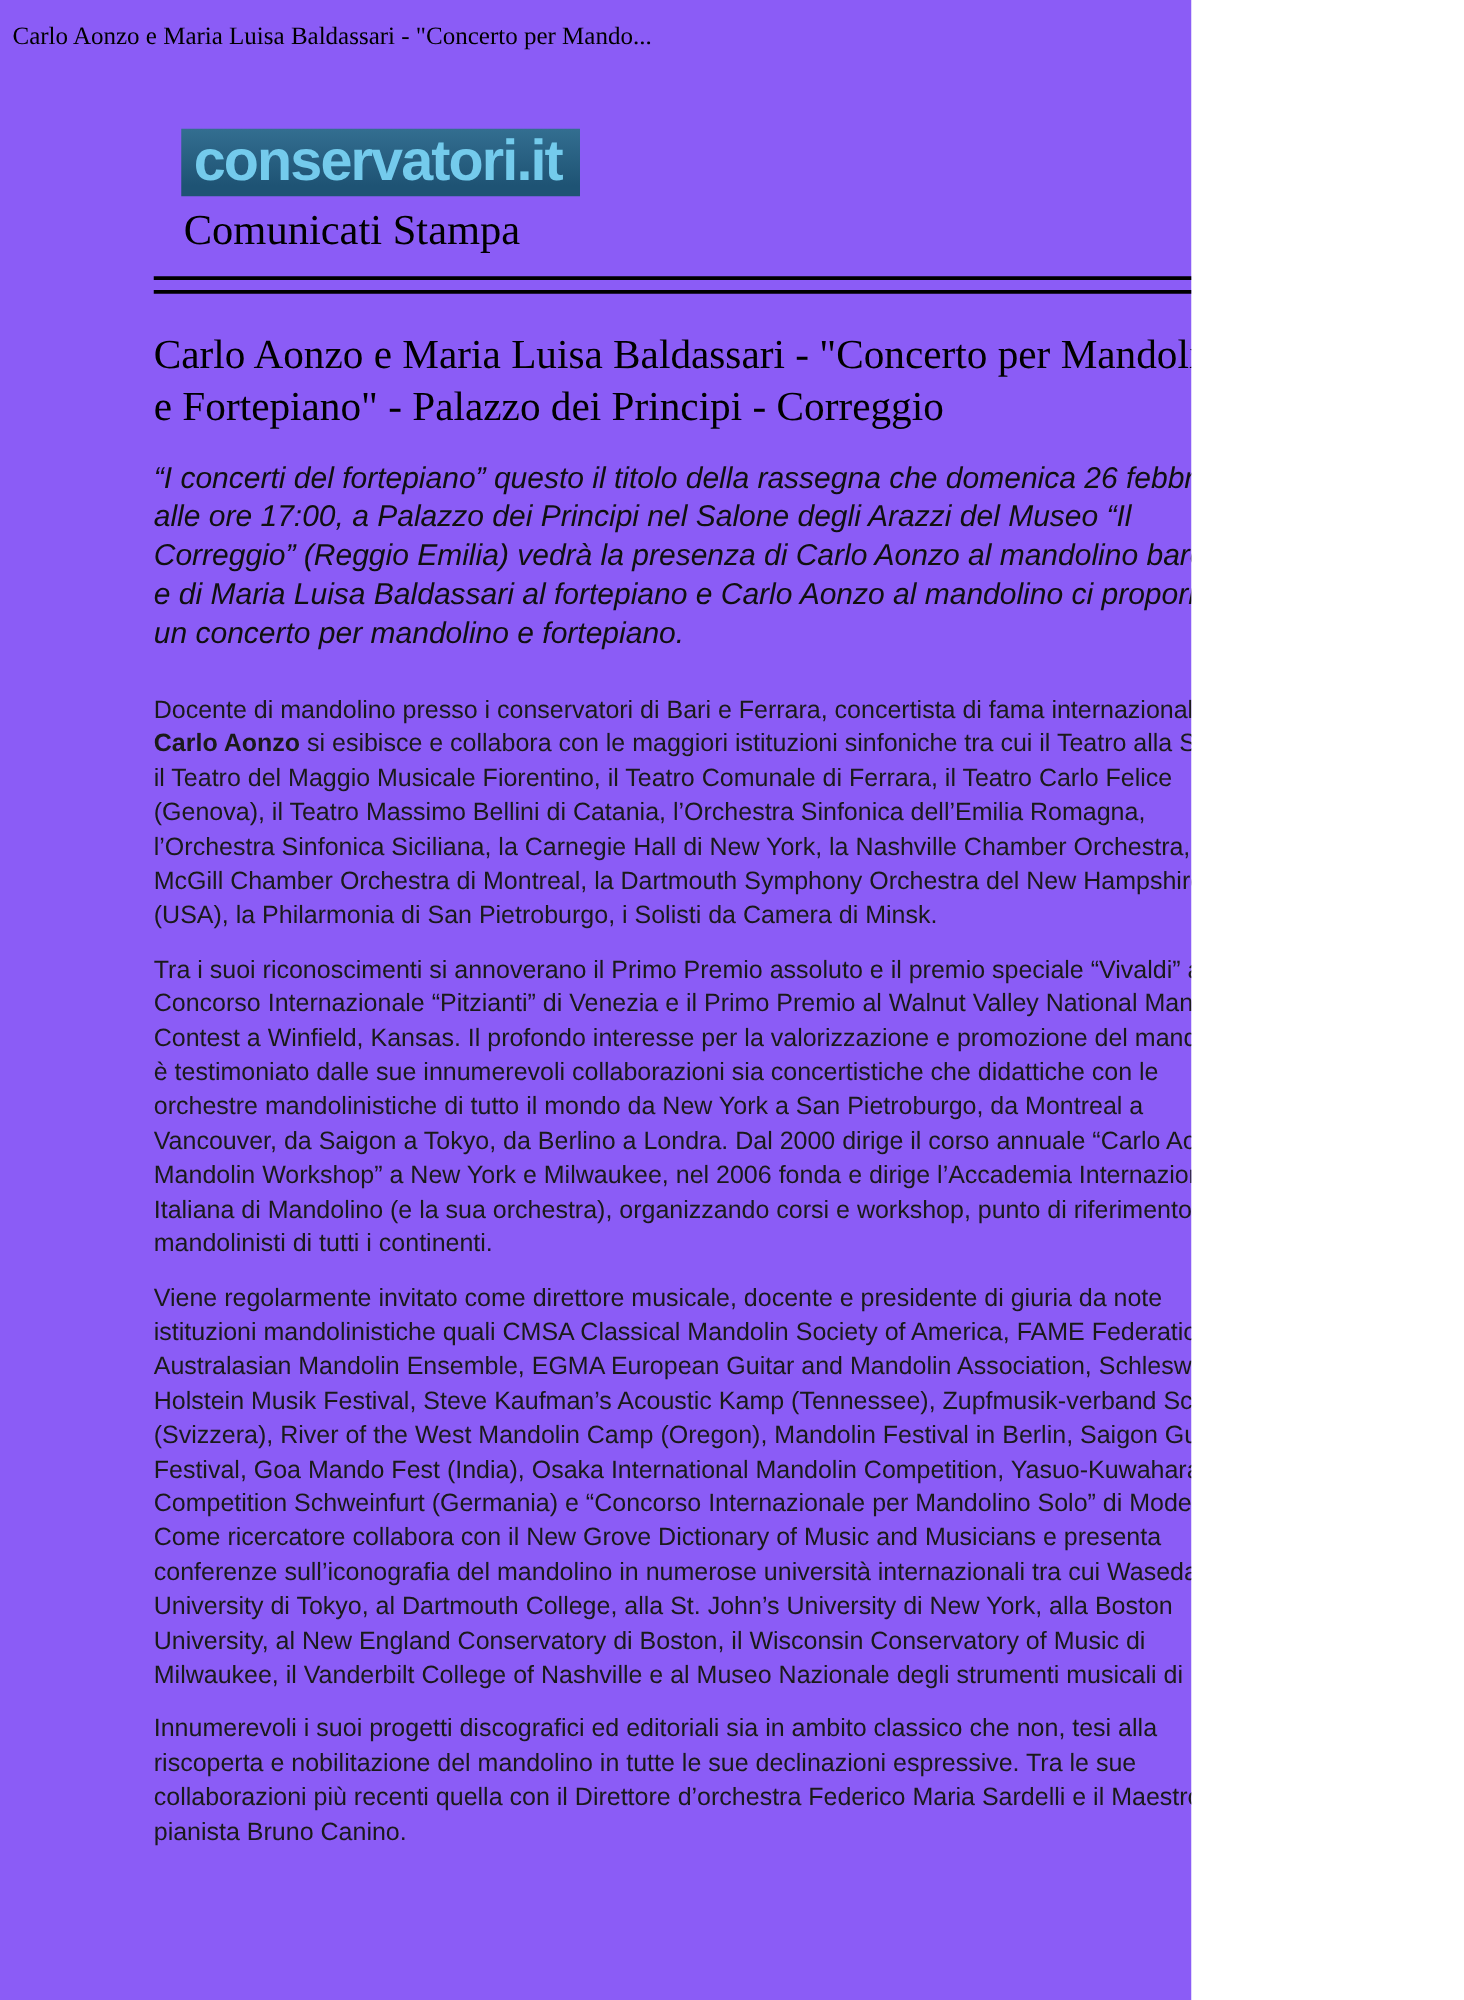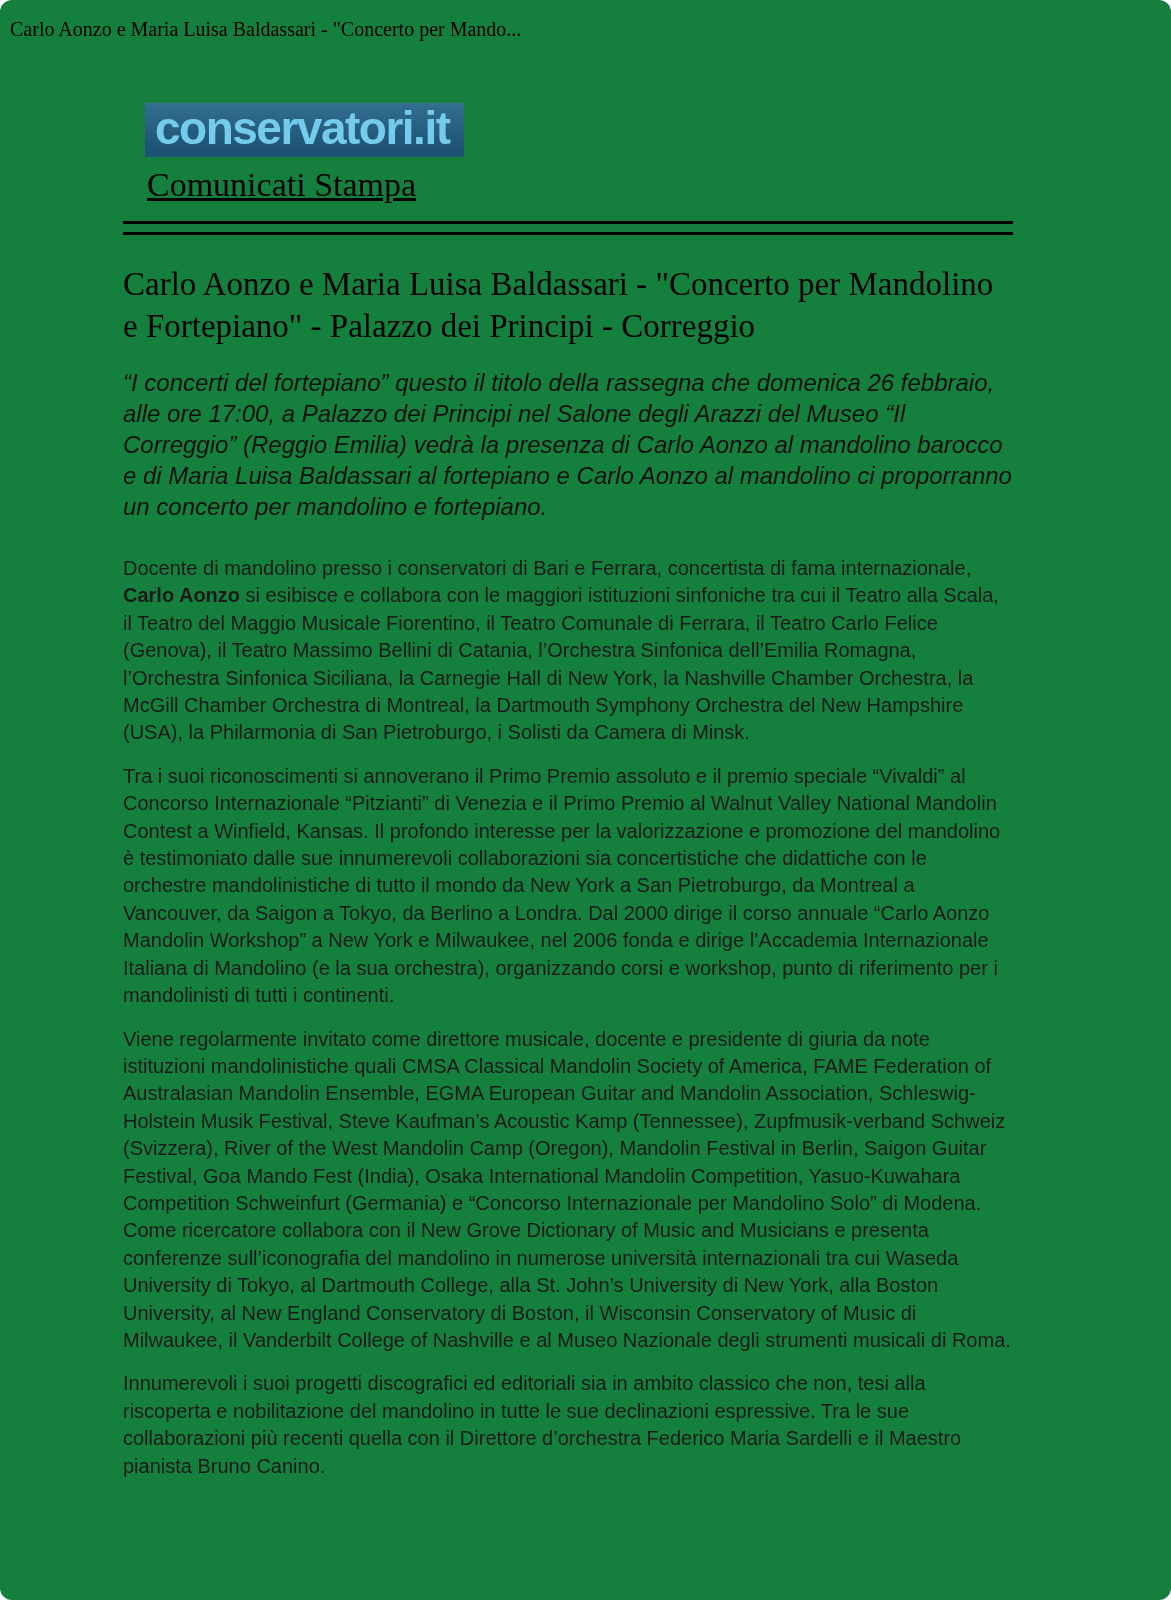--- a/index.html
+++ b/index.html
@@ -2,27 +2,26 @@
 <html style="--logo-bg-top: #336e90; --logo-bg-bottom: #1e5374; --logo-text: #74cbec; --rule-color: #000000; --body-text: #1a1a1a;"><head>
 <meta charset="utf-8">
 <style>
   html, body {
     margin: 0;
     padding: 0;
     background: #ffffff;
   }
   .page {
     position: relative;
-    width: 1171px;
+    width: 953px;
     height: 1600px;
-    background: #15803d;
+    background: #8b5cf6;
     overflow: hidden;
     font-family: "Liberation Serif", serif;
     color: #000000;
-    border-radius: 12px;
   }
 
   
   .print-header {
     position: absolute;
     top: 18px;
     left: 10px;
     right: 28px;
     display: flex;
     justify-content: space-between;
@@ -48,21 +47,20 @@
     letter-spacing: -1.5px;
     box-sizing: border-box;
   }
   .section-title {
     position: absolute;
     top: 166px;
     left: 147px;
     font-family: "Liberation Serif", serif;
     font-size: 34px;
     color: #000000;
-    text-decoration: underline;
   }
   .double-rule {
     position: absolute;
     top: 221px;
     left: 123px;
     width: 890px;
     height: 8px;
     border-top: 3px solid var(--rule-color, #000000);
     border-bottom: 3px solid var(--rule-color, #000000);
     box-sizing: content-box;

